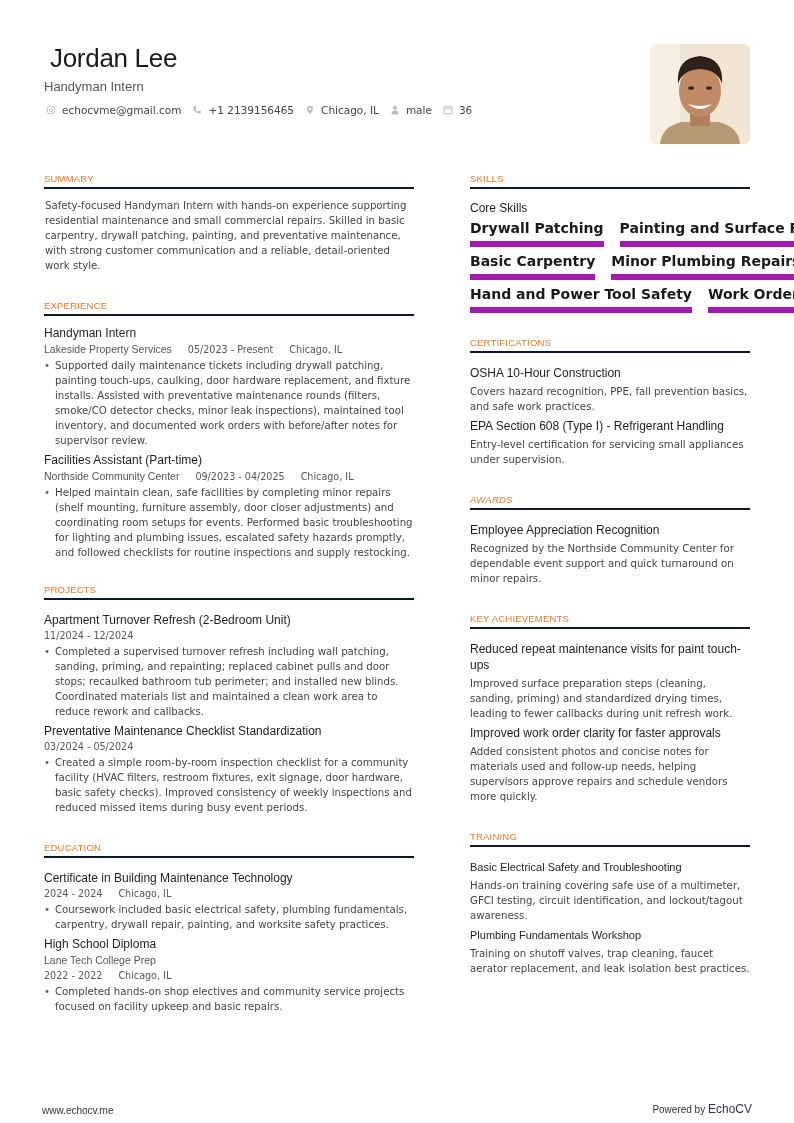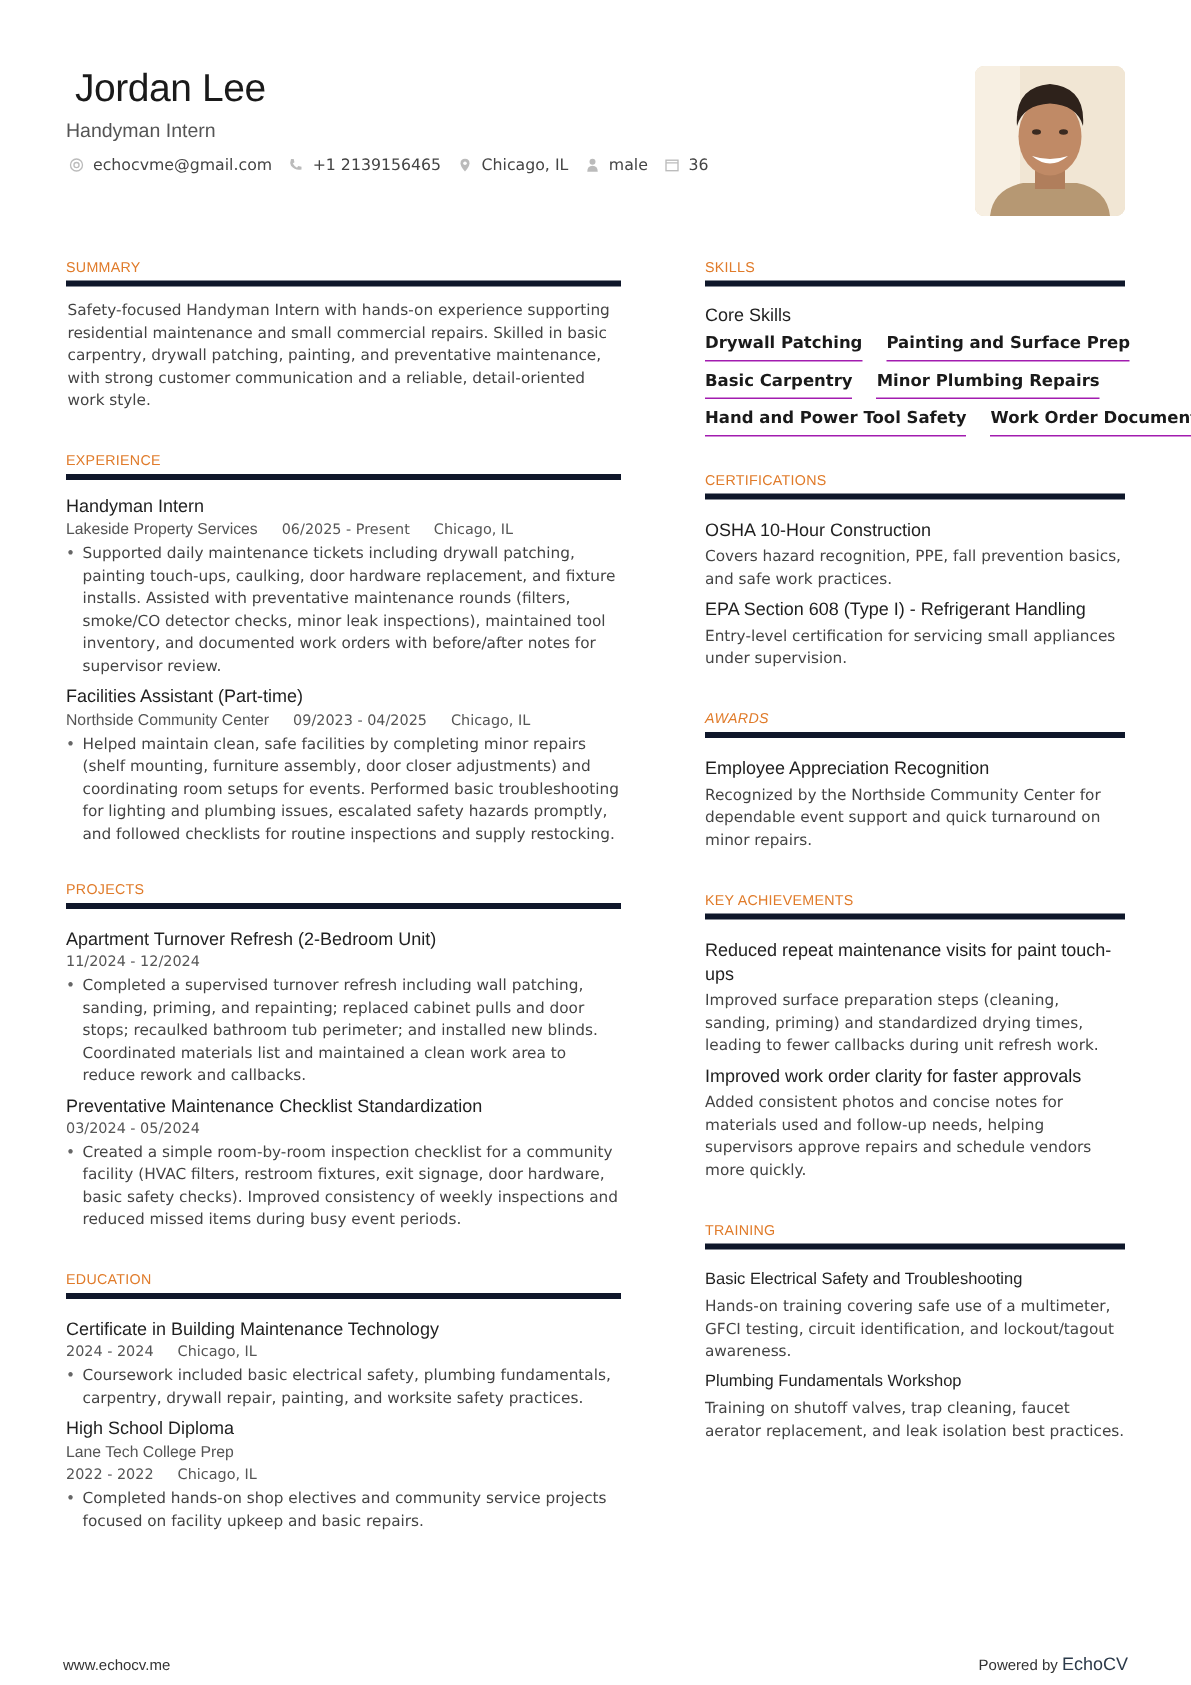--- a/index.html
+++ b/index.html
@@ -14,34 +14,34 @@
   .contact .ic svg { width: 10px; height: 10px; display: block; }
 
   .photo { position: absolute; left: 650px; top: 44px; width: 100px; height: 100px; border-radius: 6px; overflow: hidden;
            background: linear-gradient(135deg, #f4ebdc 0%, #efe3cf 40%, #e8d8bd 100%); }
 
   .col { position: absolute; }
   .col.left { left: 44px; top: 173px; width: 370px; }
   .col.right { left: 470px; top: 173px; width: 280px; }
 
   .section { margin-bottom: 0; }
-  .sec-head { font-family: "Liberation Sans", sans-serif; font-size: 9.5px; color: #e07b2a; letter-spacing: 0.2px; padding-bottom: 3px; border-bottom: 4px solid #0f172a; margin-bottom: 9px; }
+  .sec-head { font-family: "Liberation Sans", sans-serif; font-size: 9.5px; color: #e07b2a; letter-spacing: 0.2px; padding-bottom: 3px; border-bottom: 2px solid #0f172a; margin-bottom: 9px; }
   .para { font-size: 10.2px; line-height: 15px; color: #444; }
 
   .item-title { font-family: "Liberation Sans", sans-serif; font-size: 12px; color: #1f1f1f; line-height: 16px; }
   .meta { display: flex; font-size: 10px; color: #555; line-height: 16px; align-items: baseline; }
   .meta .org { font-family: "Liberation Sans", sans-serif; font-size: 10.5px; margin-right: 16px; color: #555; }
   .meta .dates { margin-right: 16px; font-size: 9.6px; }
   .meta .loc { font-size: 9.6px; }
   .bullet { display: flex; font-size: 10.2px; line-height: 15px; color: #444; }
   .bullet .dot { width: 11px; flex: none; color: #666; }
 
   .skills-label { font-family: "Liberation Sans", sans-serif; font-size: 12px; color: #1f1f1f; margin-bottom: 5px; }
   .skills-row { display: flex; margin-bottom: 6px; }
-  .skill { font-size: 11px; font-weight: bold; color: #1a1a1a; padding-bottom: 5px; border-bottom: 1px solid #a21caf; margin-right: 16px; white-space: nowrap; }
+  .skill { font-size: 14px; font-weight: bold; color: #1a1a1a; padding-bottom: 5px; border-bottom: 6px solid #a21caf; margin-right: 16px; white-space: nowrap; }
 
   .r-title { font-family: "Liberation Sans", sans-serif; font-size: 12px; color: #1f1f1f; line-height: 16px; margin-bottom: 3px; }
   .r-title.small { font-size: 11px; }
 
   .footer-left { position: absolute; left: 42px; top: 1105px; font-family: "Liberation Sans", sans-serif; font-size: 10px; color: #333; }
   .footer-right { position: absolute; right: 42px; top: 1102px; font-family: "Liberation Sans", sans-serif; font-size: 10px; color: #333; }
   .footer-right .brand { font-size: 12px; color: #2b3a4a; }
 </style>
 </head>
 <body>
@@ -116,21 +116,21 @@
     <div class="sec-head">SUMMARY</div>
     <div class="para" style="padding-left:1px;">Safety-focused Handyman Intern with hands-on experience supporting residential maintenance and small commercial repairs. Skilled in basic carpentry, drywall patching, painting, and preventative maintenance, with strong customer communication and a reliable, detail-oriented work style.</div>
   </div>
 
   <div class="section" style="margin-bottom:24px;">
     <div class="sec-head">EXPERIENCE</div>
     <div style="margin-bottom:4px;">
       <div class="item-title">Handyman Intern</div>
       <div class="meta">
         <span class="org">Lakeside Property Services</span>
-        <span class="dates">06/2025 - Present</span>
+        <span class="dates">05/2023 - Present</span>
         <span class="loc">Chicago, IL</span>
       </div>
       <div class="bullet">
         <span class="dot">•</span>
         <span>Supported daily maintenance tickets including drywall patching, painting touch-ups, caulking, door hardware replacement, and fixture installs. Assisted with preventative maintenance rounds (filters, smoke/CO detector checks, minor leak inspections), maintained tool inventory, and documented work orders with before/after notes for supervisor review.</span>
       </div>
     </div>
     <div>
       <div class="item-title">Facilities Assistant (Part-time)</div>
       <div class="meta">

